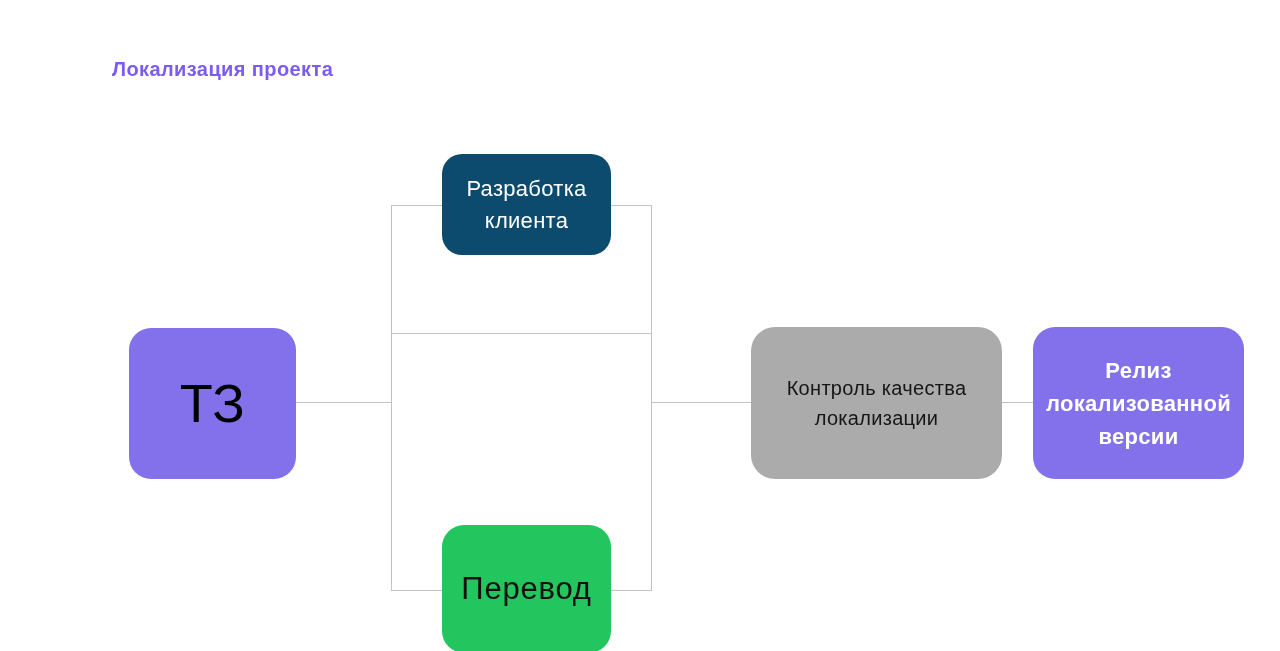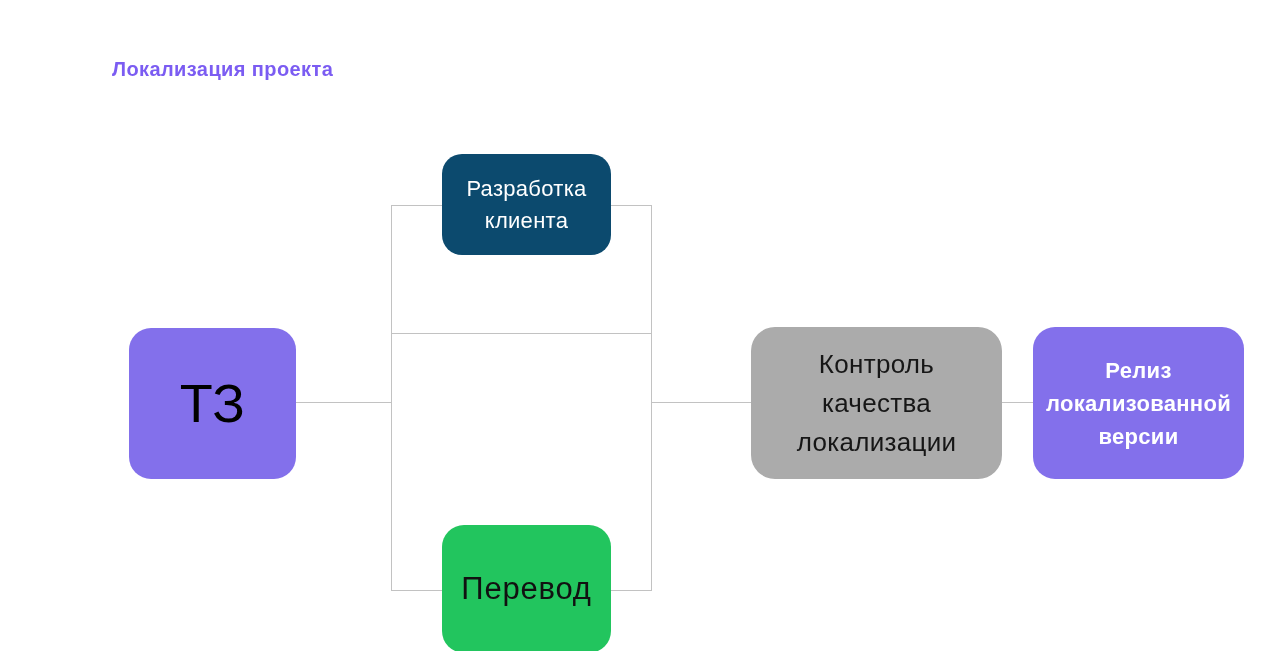--- a/index.html
+++ b/index.html
@@ -55,21 +55,21 @@
   }
   .node-translation {
     left: 398px; top: 481px; width: 169px; height: 128px;
     background: #22c55e; border-radius: 22px;
     color: #111111; font-size: 31px; font-weight: 400;
     letter-spacing: 0.8px;
   }
   .node-qa {
     left: 707px; top: 283px; width: 251px; height: 152px;
     background: #ababab; border-radius: 24px;
-    color: #161616; font-size: 26px; font-weight: 500;
+    color: #161616; font-size: 20px; font-weight: 500;
     padding: 0 24px; line-height: 1.5;
   }
   .node-release {
     left: 989px; top: 283px; width: 211px; height: 152px;
     background: #8370eb; border-radius: 22px;
     color: #ffffff; font-size: 22px; font-weight: 700;
     padding: 0 24px; line-height: 1.5;
   }
 </style>
 </head>

